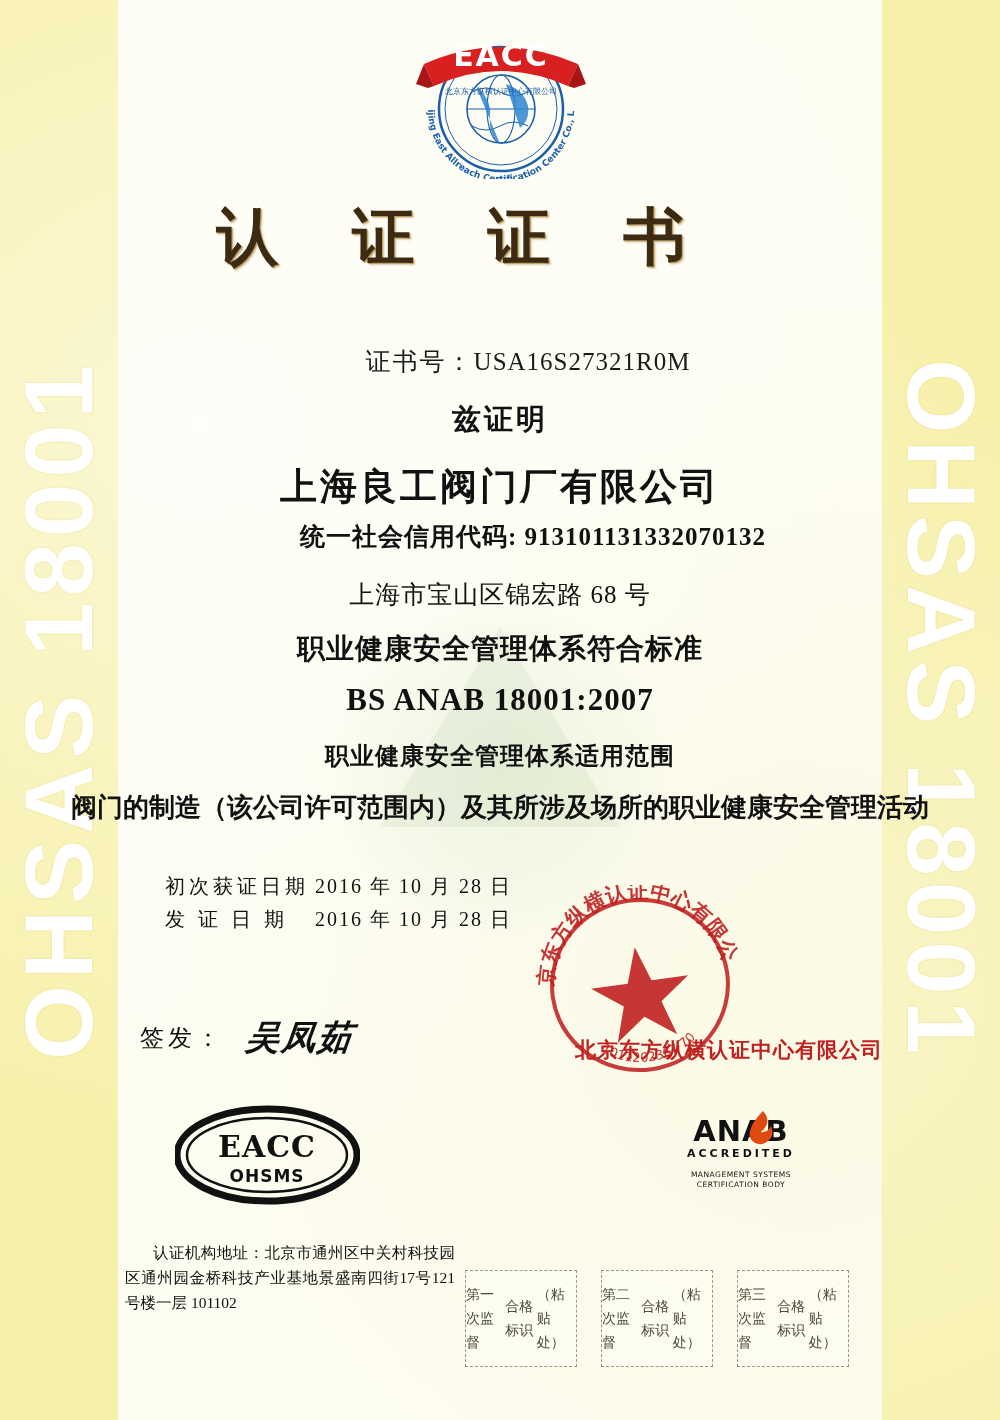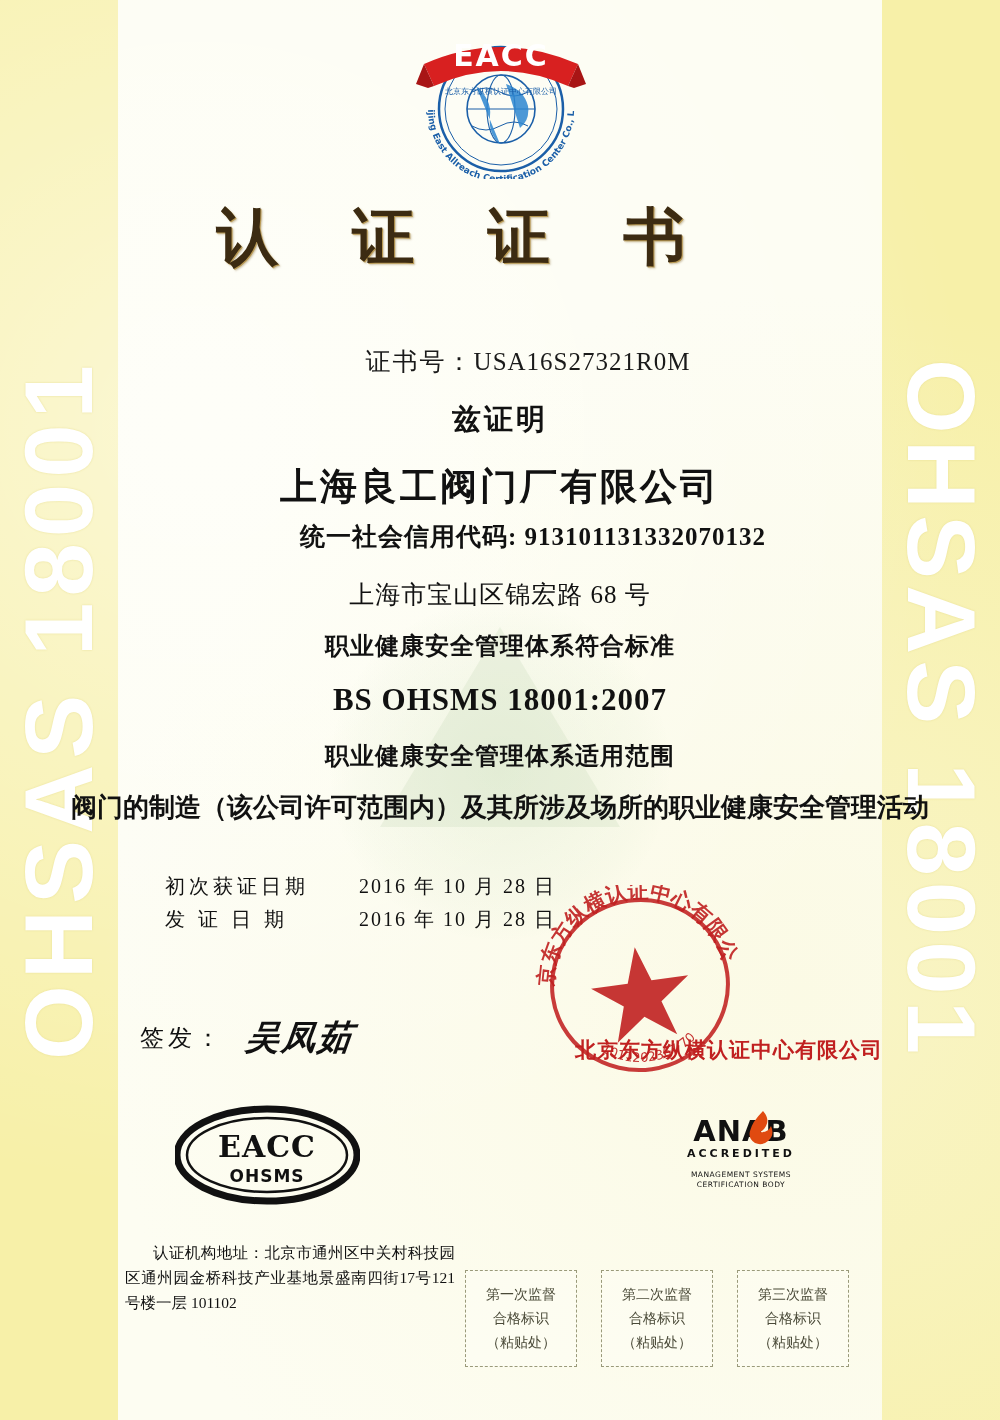--- a/index.html
+++ b/index.html
@@ -90,33 +90,33 @@
   .cert-no .label{letter-spacing:2px;}
   .cert-no .value{font-family:"Liberation Serif", serif;letter-spacing:1px;}
 
   .center-line{
     position:absolute;left:0;width:1000px;text-align:center;color:#111;
   }
   .l-hereby{top:400px;font-size:29px;font-weight:bold;letter-spacing:3px;padding-right:130px;}
   .l-company{top:462px;font-size:37px;font-weight:bold;letter-spacing:3px;}
   .l-credit{top:520px;font-size:25px;font-weight:bold;letter-spacing:1px;margin-left:33px;}
   .l-address{top:578px;font-size:25px;font-weight:normal;letter-spacing:1px;}
-  .l-conform{top:630px;font-size:24px;font-weight:bold;letter-spacing:1px;}
+  .l-conform{top:630px;font-size:28px;font-weight:bold;letter-spacing:1px;}
   .l-standard{top:682px;font-size:31px;font-weight:bold;font-family:"Liberation Serif",serif;letter-spacing:1px;}
   .l-scopehead{top:740px;font-size:24px;font-weight:bold;letter-spacing:1px;}
   .l-scope{top:790px;font-size:26px;font-weight:bold;letter-spacing:0px;}
 
   
   .dates{
     position:absolute;left:165px;top:870px;
     font-size:20px;color:#111;line-height:33px;
   }
   .dates .row{display:flex;align-items:center;}
   .dates .dlabel{width:150px;letter-spacing:4px;}
-  .dates .dval{font-family:"Liberation Serif",serif;letter-spacing:2px;margin-left:44px;}
+  .dates .dval{font-family:"Liberation Serif",serif;letter-spacing:2px;}
 
   .signature-row{
     position:absolute;left:140px;top:1015px;
     display:flex;align-items:center;
   }
   .sig-label{font-size:24px;letter-spacing:4px;color:#111;}
   .sig-name{
     margin-left:22px;
     font-family:"DejaVu Serif", serif;
     font-size:34px;font-weight:bold;font-style:italic;
@@ -153,21 +153,21 @@
   .footer-note .indent{text-indent:28px;}
 
   
   .stickers{
     position:absolute;left:465px;top:1270px;
     display:flex;gap:24px;
   }
   .sticker{
     width:110px;height:95px;
     border:1px dashed #9a9a7a;
-    display:flex;flex-direction:column;
+    display:flex;
     align-items:center;justify-content:center;
     font-size:14px;color:#4a4a38;line-height:24px;
     background:rgba(255,255,255,0.25);
   }
 </style>
 </head>
 <body>
 
 <div class="page">
   <div class="paper-noise"></div>
@@ -213,21 +213,21 @@
   </div>
 
   <div class="center-line l-hereby">兹证明</div>
   <div class="center-line l-company">上海良工阀门厂有限公司</div>
   <div class="center-line l-credit">
     <span>统一社会信用代码:</span>
     <span>913101131332070132</span>
   </div>
   <div class="center-line l-address">上海市宝山区锦宏路 68 号</div>
   <div class="center-line l-conform">职业健康安全管理体系符合标准</div>
-  <div class="center-line l-standard">BS OHSMS 18001:2007</div>
+  <div class="center-line l-standard">BS ANAB 18001:2007</div>
   <div class="center-line l-scopehead">职业健康安全管理体系适用范围</div>
   <div class="center-line l-scope">阀门的制造（该公司许可范围内）及其所涉及场所的职业健康安全管理活动</div>
 
   <div class="dates">
     <div class="row">
       <span class="dlabel">初次获证日期</span>
       <span class="dval">2016 年 10 月 28 日</span>
     </div>
     <div class="row">
       <span class="dlabel">发 证 日 期</span>

